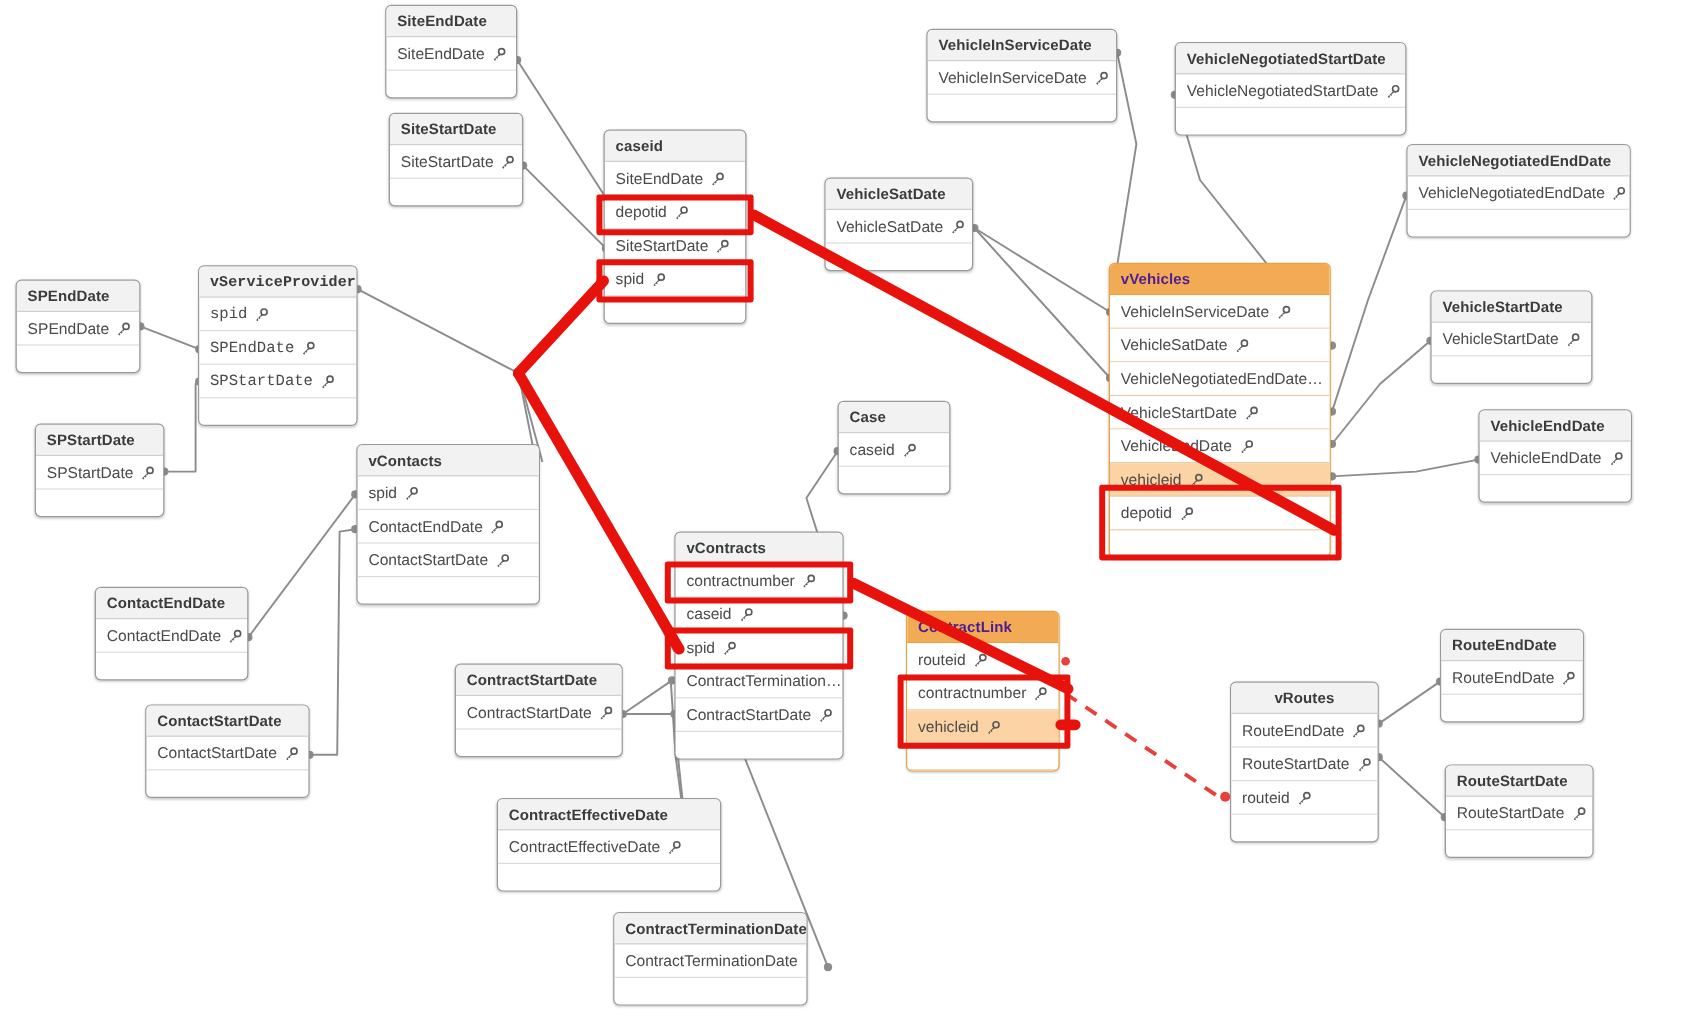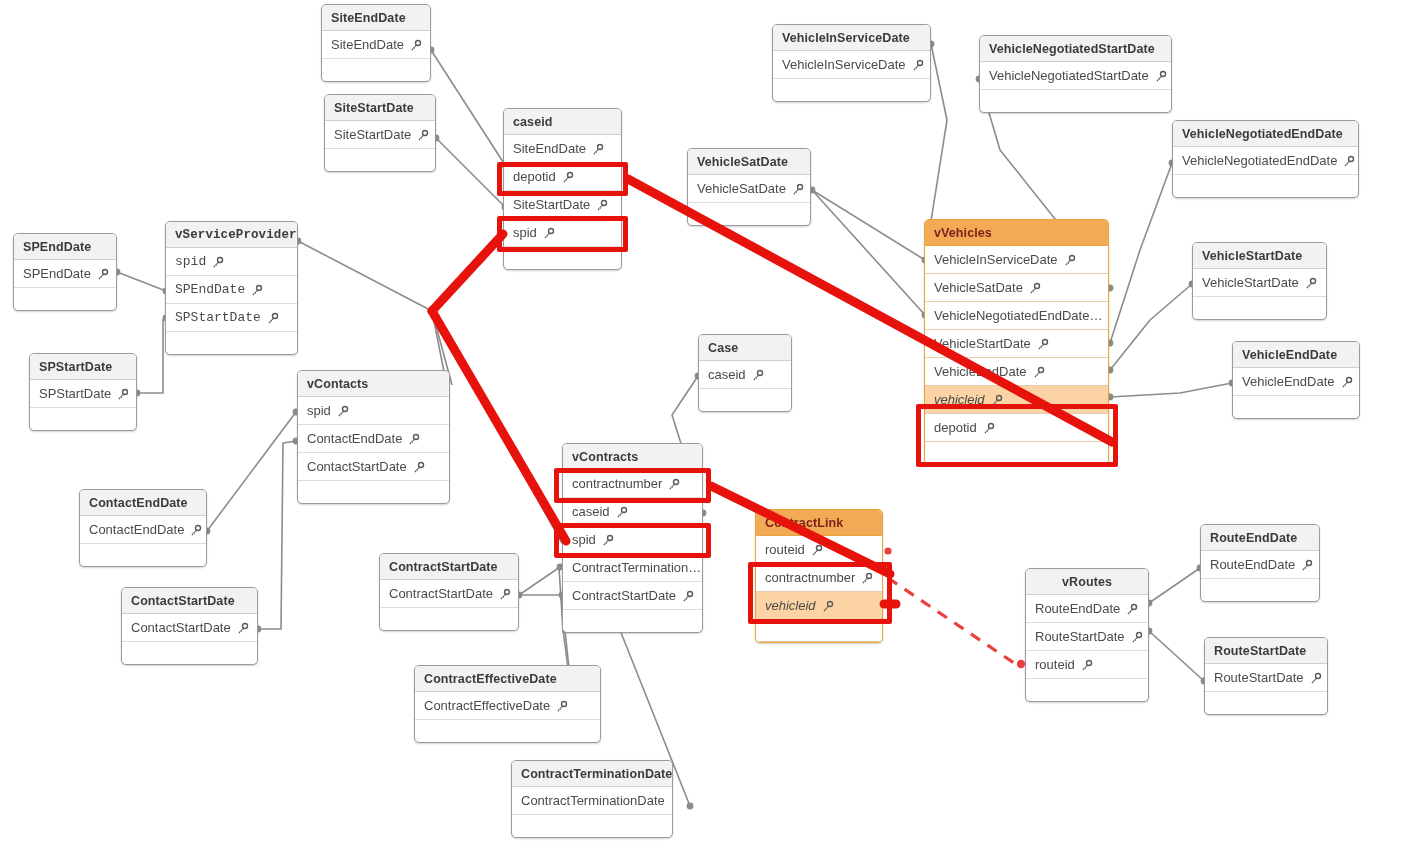--- a/index.html
+++ b/index.html
@@ -42,23 +42,23 @@
     overflow:hidden;
     display:flex;align-items:center;gap:5px;
   }
   .tbl .fld:last-child{border-bottom:none;}
   .tbl .pad{height:22px;box-sizing:border-box;border-bottom:none;}
   .keyico{display:inline-block;width:13px;height:13px;flex:0 0 13px;position:relative;top:1px;}
   .keyico svg{display:block;}
 
   
   .tbl.orange{border-color:#e8a33d;}
-  .tbl.orange .hdr{background:#f2ab54;color:#7f1d1d;border-bottom:1px solid #e8a33d;}
+  .tbl.orange .hdr{background:#f2ab54;color:#4c1d95;border-bottom:1px solid #e8a33d;}
   .tbl.orange .fld{border-bottom:1px solid #e6ceab;}
-  .fld.tint{background:#fbd3a4;font-style:italic;}
+  .fld.tint{background:#fbd3a4;}
   .fld.plain{background:#ffffff;}
 
   
   .redbox{
     position:absolute;
     border:5px solid #e8120c;
     box-sizing:border-box;
     border-radius:2px;
     z-index:20;
     pointer-events:none;

